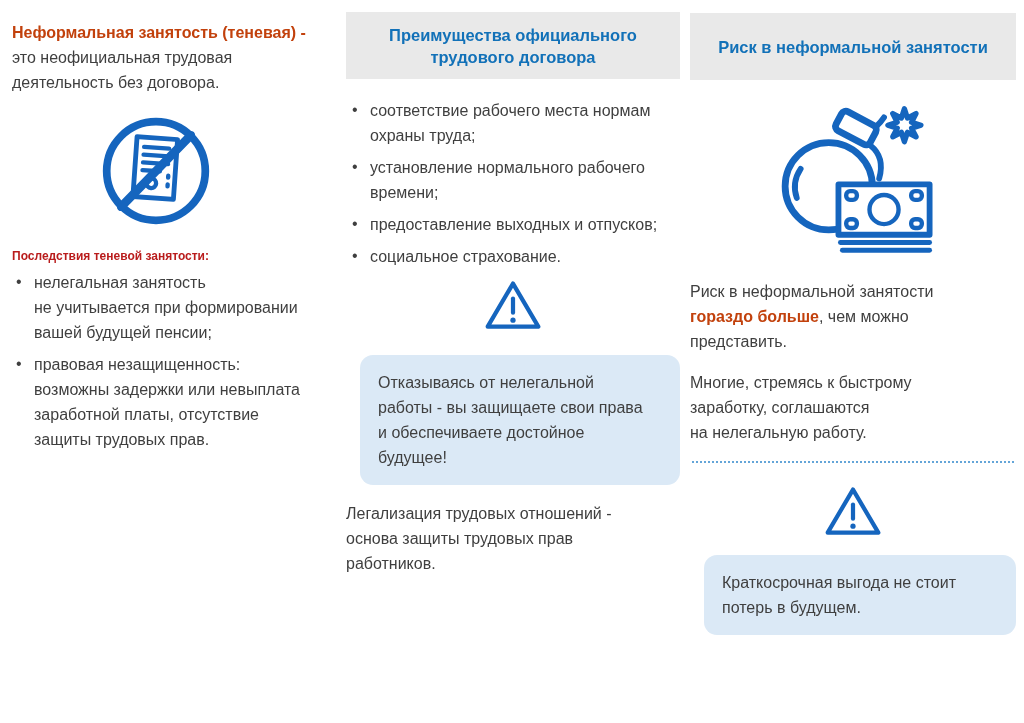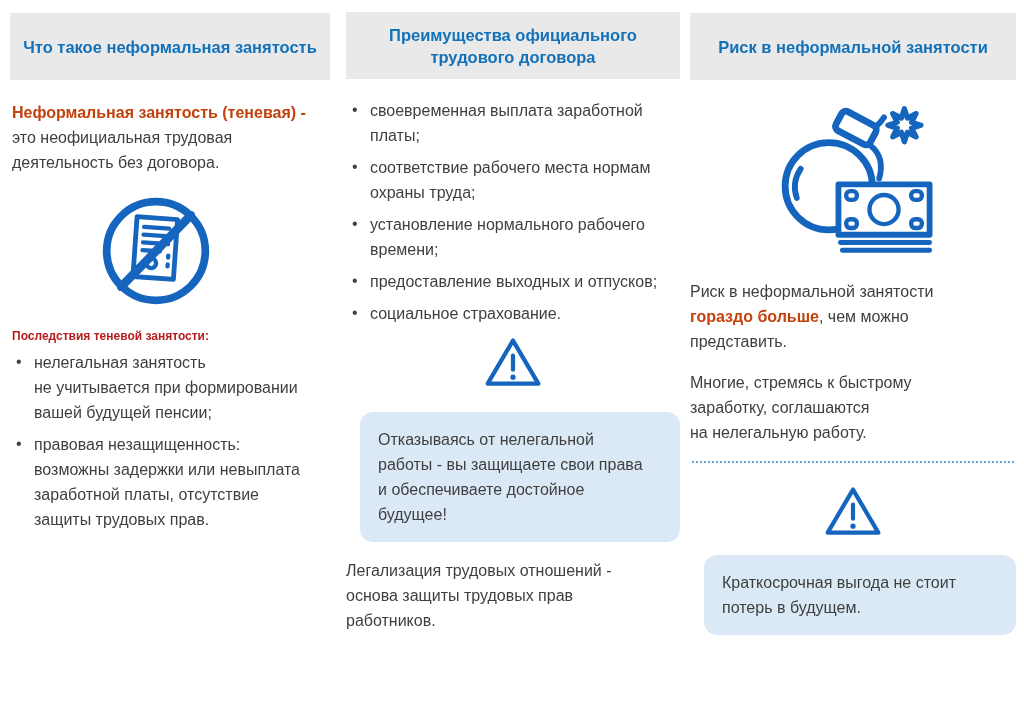--- a/index.html
+++ b/index.html
@@ -61,21 +61,20 @@
   .divider { border:none; border-top:2px dotted #64a5d8; margin:12px 2px 0 2px; height:0; }
 
   svg { display:block; }
 </style>
 </head>
 <body>
 
 <div class="page">
 
   <div class="col col1">
-    <div class="col-header">Что такое неформальная занятость</div>
 
     <p class="body-text intro"><span class="hl">Неформальная занятость (теневая) -</span>
 <span>это неофициальная трудовая
 деятельность без договора.</span></p>
 
     <div class="icon-center nocontract-wrap">
       <svg width="116" height="116" viewBox="0 0 120 120">
         <g fill="none" stroke="#1565be" stroke-linecap="round" stroke-linejoin="round">
           <circle cx="60" cy="60" r="51" stroke-width="8"></circle>
           <g transform="rotate(4 60 60)" stroke-width="4.5">
@@ -104,22 +103,20 @@
 заработной платы, отсутствие
 защиты трудовых прав.</li>
     </ul>
   </div>
 
   <div class="col col2">
     <div class="col-header">Преимущества официального
 трудового договора</div>
 
     <ul class="bullets">
-      <li>своевременная выплата заработной
-платы;</li>
       <li>соответствие рабочего места нормам
 охраны труда;</li>
       <li>установление нормального рабочего
 времени;</li>
       <li>предоставление выходных и отпусков;</li>
       <li>социальное страхование.</li>
     </ul>
 
     <div class="icon-center warn-wrap">
       <svg width="60" height="60" viewBox="0 0 64 64">

